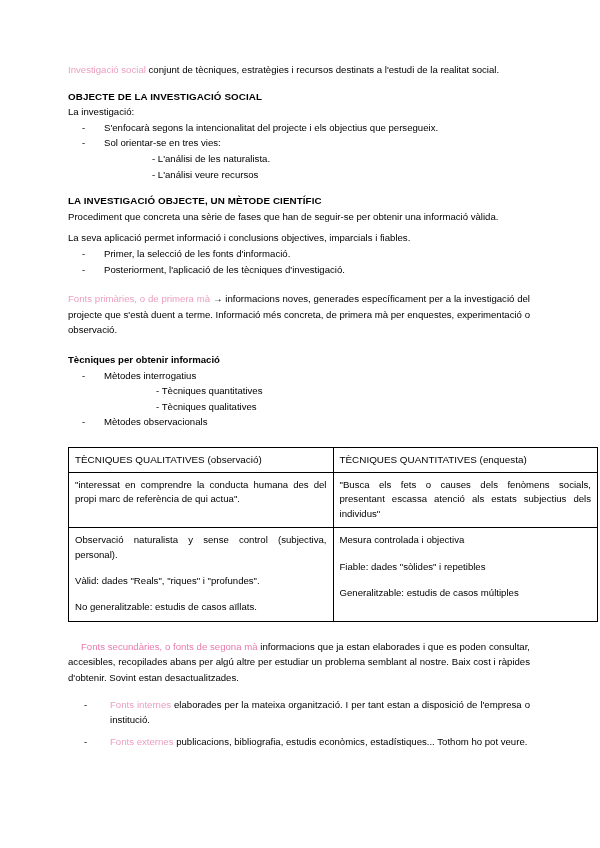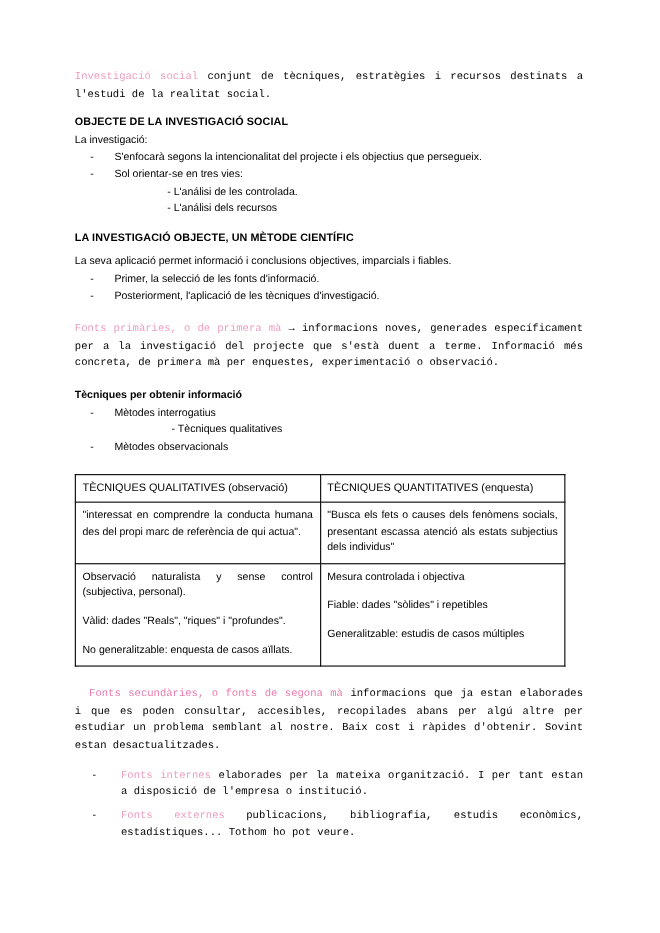--- a/index.html
+++ b/index.html
@@ -23,21 +23,20 @@
   .doc {
     font-size: 9.6px;
     line-height: 15.6px;
   }
   p {
     margin: 0;
   }
   .just {
     text-align: justify;
     text-justify: inter-word;
-    font-family: Liberation Mono, monospace;
   }
   .pink {
     color: #eb9ec0;
   }
   .pink-strong {
     color: #e87bad;
     margin-left: 13px;
   }
   .bold {
     font-weight: bold;
@@ -75,21 +74,21 @@
     padding-left: 88px;
   }
 
   
   .dlist-wrap .dlist-item { padding-left: 16px; }
   .dlist-wrap .mk { width: 26px; flex: 0 0 26px; }
 
   
   table.cmp {
     border-collapse: collapse;
-    width: 446px;
+    width: 530px;
     margin: 0;
     table-layout: fixed;
   }
   table.cmp td {
     border: 1px solid #000000;
     vertical-align: top;
     padding: 5px 6px 6px 6px;
     font-size: 9.6px;
     line-height: 14.4px;
   }
@@ -117,26 +116,27 @@
     <div class="dlist">
       <div class="dlist-item">
         <span class="mk">-</span>
         <span class="bodytext">S'enfocarà segons la intencionalitat del projecte i els objectius que persegueix.</span>
       </div>
       <div class="dlist-item">
         <span class="mk">-</span>
         <span class="bodytext">Sol orientar-se en tres vies:</span>
       </div>
     </div>
-    <p class="sub-line">- L'análisi de les controlada.</p>
-    <p class="sub-line">- L'análisi dels recursos</p>
+    <p class="sub-line">- L'análisi de les naturalista.</p>
+    <p class="sub-line">- L'análisi veure recursos</p>
 
     <div class="gap-md"></div>
 
     <p class="h-sec">LA INVESTIGACIÓ OBJECTE, UN MÈTODE CIENTÍFIC</p>
+    <p class="just">Procediment que concreta una sèrie de fases que han de seguir-se per obtenir una informació vàlida.</p>
 
     <div class="gap-sm"></div>
 
     <p>La seva aplicació permet informació i conclusions objectives, imparcials i fiables.</p>
     <div class="dlist">
       <div class="dlist-item">
         <span class="mk">-</span>
         <span class="bodytext">Primer, la selecció de les fonts d'informació.</span>
       </div>
       <div class="dlist-item">
@@ -151,20 +151,21 @@
 
     <div class="gap-lg"></div>
 
     <p class="bold">Tècniques per obtenir informació</p>
     <div class="dlist">
       <div class="dlist-item">
         <span class="mk">-</span>
         <span class="bodytext">Mètodes interrogatius</span>
       </div>
     </div>
+    <p class="sub-line2">- Tècniques quantitatives</p>
     <p class="sub-line2">- Tècniques qualitatives</p>
     <div class="dlist">
       <div class="dlist-item">
         <span class="mk">-</span>
         <span class="bodytext">Mètodes observacionals</span>
       </div>
     </div>
 
     <div class="gap-xl"></div>
 
@@ -179,21 +180,21 @@
             <p>"interessat en comprendre la conducta humana des del propi marc de referència de qui actua".</p>
           </td>
           <td class="j">
             <p>"Busca els fets o causes dels fenòmens socials, presentant escassa atenció als estats subjectius dels individus"</p>
           </td>
         </tr>
         <tr>
           <td class="j">
             <p>Observació naturalista y sense control (subjectiva, personal).</p>
             <p>Vàlid: dades "Reals", "riques" i "profundes".</p>
-            <p>No generalitzable: enquesta de casos aïllats.</p>
+            <p>No generalitzable: estudis de casos aïllats.</p>
           </td>
           <td>
             <p>Mesura controlada i objectiva</p>
             <p>Fiable: dades "sòlides" i repetibles</p>
             <p>Generalitzable: estudis de casos múltiples</p>
           </td>
         </tr>
       </tbody>
     </table>
 

